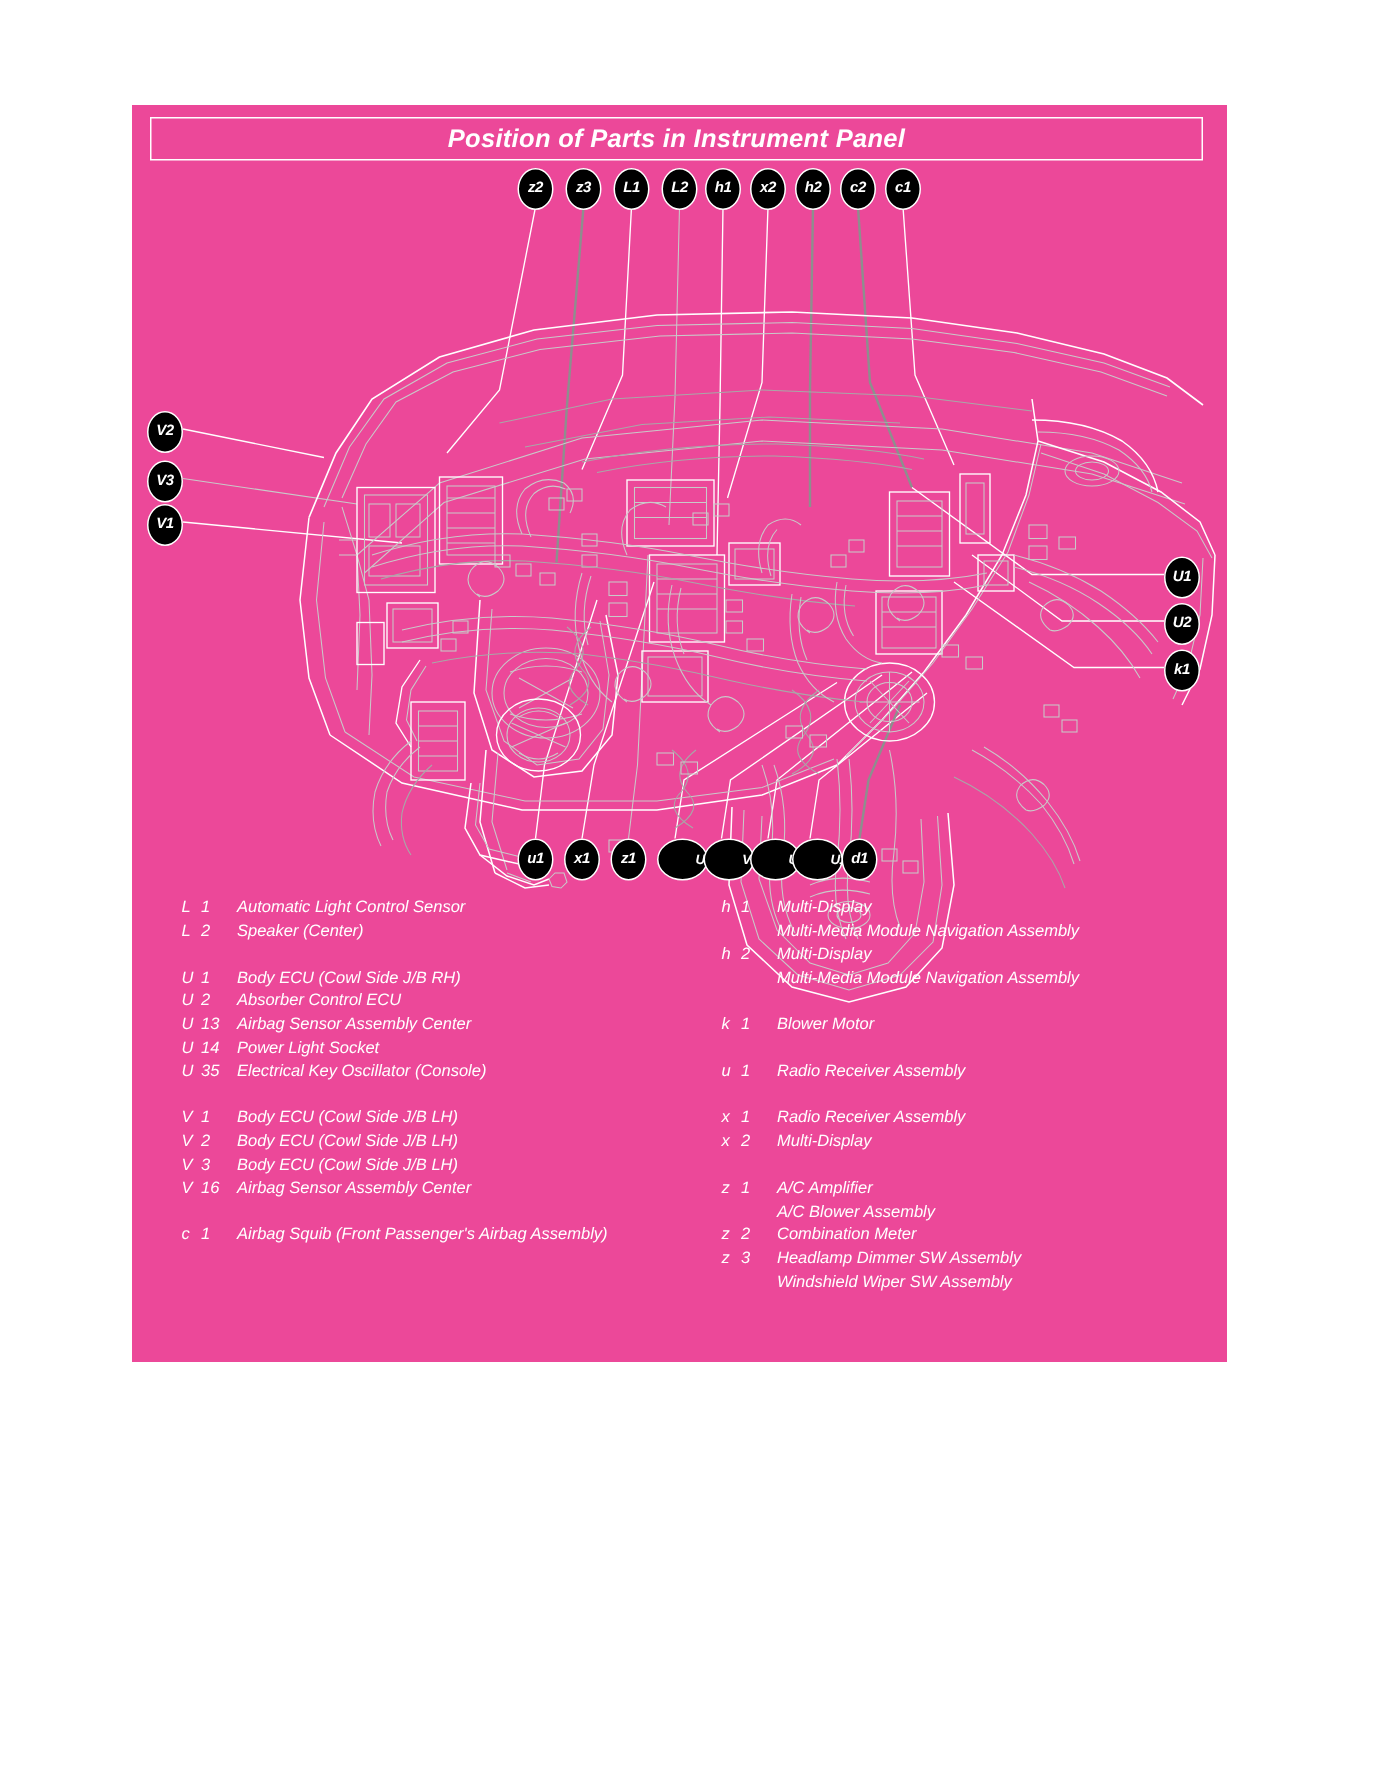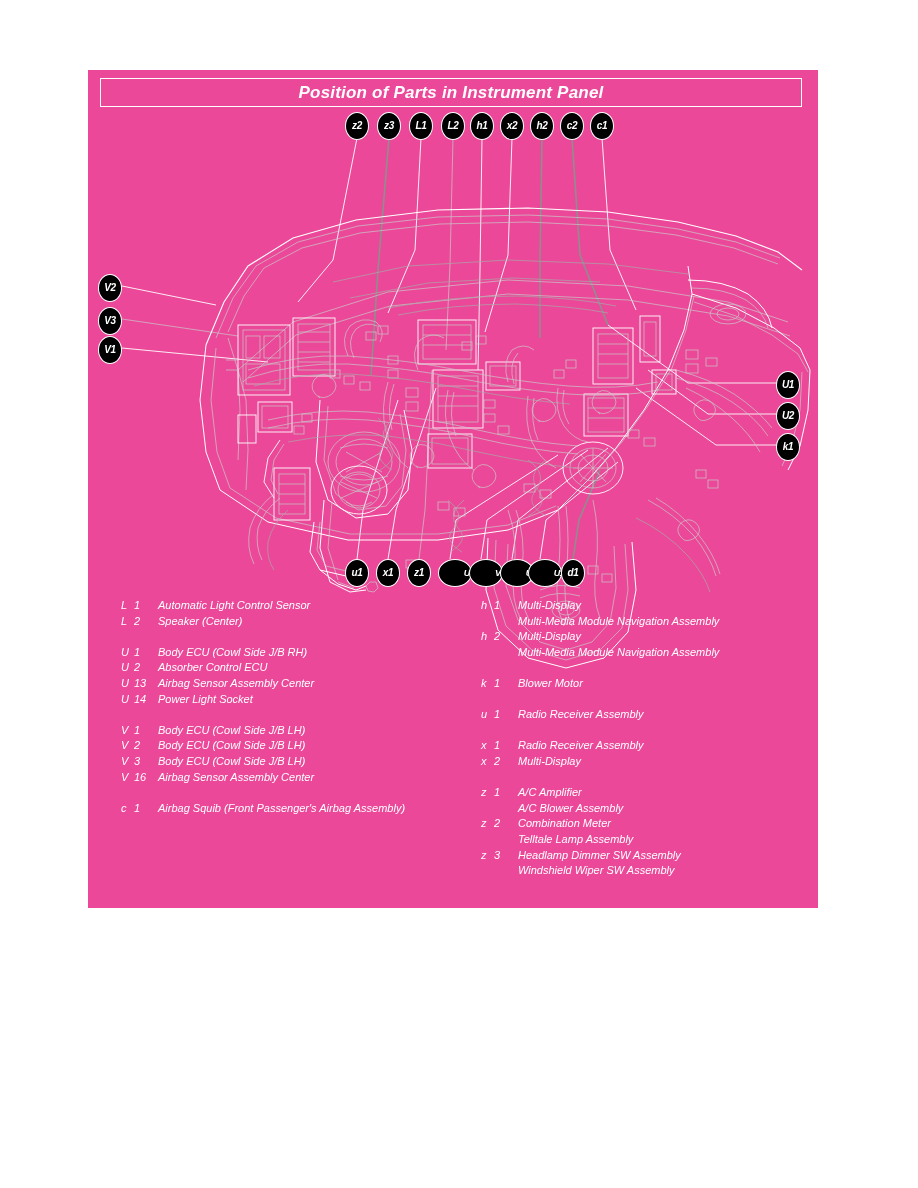--- a/index.html
+++ b/index.html
@@ -473,20 +473,21 @@
 
   <div id="legend">
     <div class="legend-col" id="legend-col-left">
         <div class="legend-entry"><span class="lg-letter">L</span><span class="lg-num">1</span><span class="lg-desc">Automatic Light Control Sensor</span></div>
         <div class="legend-entry"><span class="lg-letter">L</span><span class="lg-num">2</span><span class="lg-desc">Speaker (Center)</span></div>
         <div class="legend-gap"></div>
         <div class="legend-entry"><span class="lg-letter">U</span><span class="lg-num">1</span><span class="lg-desc">Body ECU (Cowl Side J/B RH)</span></div>
         <div class="legend-entry"><span class="lg-letter">U</span><span class="lg-num">2</span><span class="lg-desc">Absorber Control ECU</span></div>
         <div class="legend-entry"><span class="lg-letter">U</span><span class="lg-num">13</span><span class="lg-desc">Airbag Sensor Assembly Center</span></div>
         <div class="legend-entry"><span class="lg-letter">U</span><span class="lg-num">14</span><span class="lg-desc">Power Light Socket</span></div>
+        <div class="legend-entry"><span class="lg-letter">U</span><span class="lg-num">35</span><span class="lg-desc">Electrical Key Oscillator (Console)</span></div>
         <div class="legend-gap"></div>
         <div class="legend-entry"><span class="lg-letter">V</span><span class="lg-num">1</span><span class="lg-desc">Body ECU (Cowl Side J/B LH)</span></div>
         <div class="legend-entry"><span class="lg-letter">V</span><span class="lg-num">2</span><span class="lg-desc">Body ECU (Cowl Side J/B LH)</span></div>
         <div class="legend-entry"><span class="lg-letter">V</span><span class="lg-num">3</span><span class="lg-desc">Body ECU (Cowl Side J/B LH)</span></div>
         <div class="legend-entry"><span class="lg-letter">V</span><span class="lg-num">16</span><span class="lg-desc">Airbag Sensor Assembly Center</span></div>
         <div class="legend-gap"></div>
         <div class="legend-entry"><span class="lg-letter">c</span><span class="lg-num">1</span><span class="lg-desc">Airbag Squib (Front Passenger's Airbag Assembly)</span></div>
         <div class="legend-gap"></div>
       </div>
     <div class="legend-col" id="legend-col-right">
@@ -494,18 +495,18 @@
         <div class="legend-entry"><span class="lg-letter">h</span><span class="lg-num">2</span><span class="lg-desc">Multi-Display</span><span class="lg-desc2">Multi-Media Module Navigation Assembly</span></div>
         <div class="legend-gap"></div>
         <div class="legend-entry"><span class="lg-letter">k</span><span class="lg-num">1</span><span class="lg-desc">Blower Motor</span></div>
         <div class="legend-gap"></div>
         <div class="legend-entry"><span class="lg-letter">u</span><span class="lg-num">1</span><span class="lg-desc">Radio Receiver Assembly</span></div>
         <div class="legend-gap"></div>
         <div class="legend-entry"><span class="lg-letter">x</span><span class="lg-num">1</span><span class="lg-desc">Radio Receiver Assembly</span></div>
         <div class="legend-entry"><span class="lg-letter">x</span><span class="lg-num">2</span><span class="lg-desc">Multi-Display</span></div>
         <div class="legend-gap"></div>
         <div class="legend-entry"><span class="lg-letter">z</span><span class="lg-num">1</span><span class="lg-desc">A/C Amplifier</span><span class="lg-desc2">A/C Blower Assembly</span></div>
-        <div class="legend-entry"><span class="lg-letter">z</span><span class="lg-num">2</span><span class="lg-desc">Combination Meter</span><span class="lg-desc2">Telltale Lamp Assembly</span></div>
+        <div class="legend-entry"><span class="lg-letter">z</span><span class="lg-num">2</span><span class="lg-desc">Combination Meter</span></div>
         <div class="legend-entry"><span class="lg-letter">z</span><span class="lg-num">3</span><span class="lg-desc">Headlamp Dimmer SW Assembly</span><span class="lg-desc2">Windshield Wiper SW Assembly</span></div>
       </div>
   </div>
 
 </div>
 
 </body></html>

